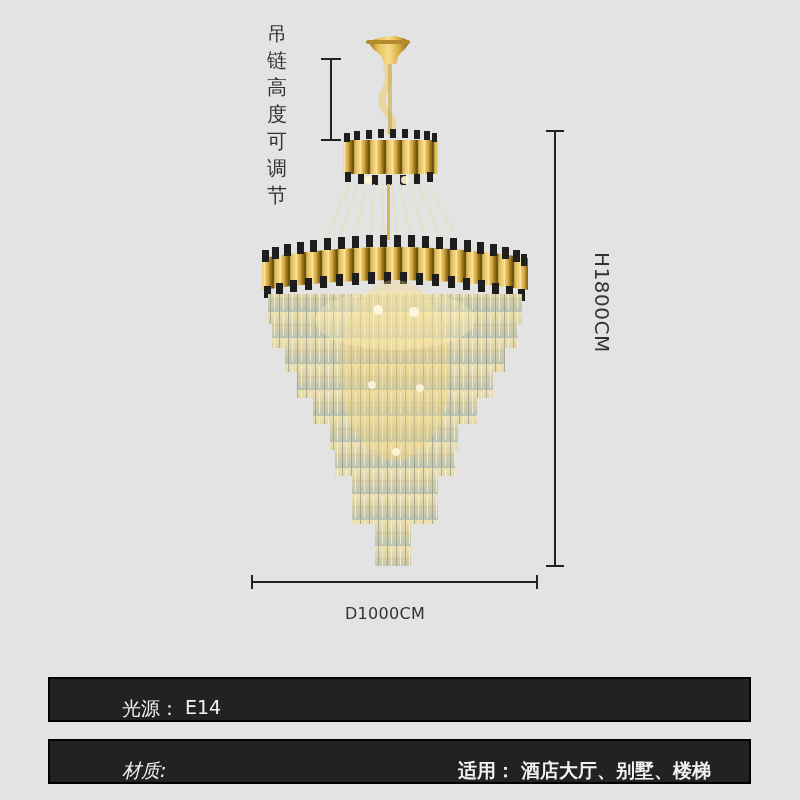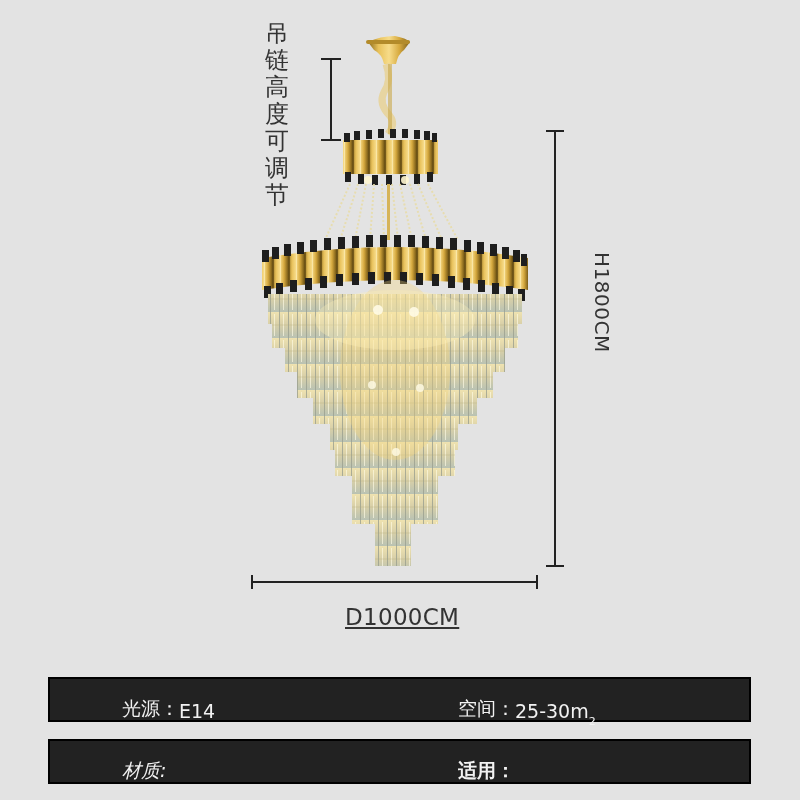--- a/index.html
+++ b/index.html
@@ -6,53 +6,53 @@
   body {
     width:800px; height:800px; overflow:hidden; position:relative;
     background:#e3e3e3;
     font-family:"DejaVu Sans", "Liberation Sans", sans-serif;
   }
   .abs { position:absolute; }
 
   
   .vlabel {
     left:262px; top:20px; width:30px;
-    font-size:24px; line-height:27px; color:#333;
+    font-size:20px; line-height:27px; color:#333;
     text-align:center; word-break:break-all;
   }
   
   .dimline-v { background:#222; width:1.5px; }
   .dimcap-h { background:#222; height:1.5px; }
   .dimline-h { background:#222; height:1.5px; }
   .dimcap-v { background:#222; width:1.5px; }
 
   .h-label {
     left:552px; top:252px; width:70px; height:100px;
     font-size:20px; color:#333;
     transform-origin: left top;
   }
   .h-label span {
     position:absolute; left:62px; top:0;
     transform: rotate(90deg); transform-origin:left top;
     white-space:nowrap; letter-spacing:0.5px;
   }
   .d-label {
-    left:345px; top:604px; font-size:23px; color:#333; letter-spacing:0.3px;text-decoration:underline;
+    left:345px; top:604px; font-size:16px; color:#333; letter-spacing:0.3px;
   }
 
   
   .chandelier { left:250px; top:30px; width:290px; height:545px; }
 
   
   .infobar {
     position:absolute; left:48px; width:703px; height:45px;
     background:#222; border:2px solid #000; box-sizing:border-box;
     color:#f2f2f2; font-size:19px;
   }
-  .infobar .cell { position:absolute; top:2px; height:100%; display:flex; align-items:flex-end; white-space:nowrap; }
+  .infobar .cell { position:absolute; top:17px; height:100%; display:flex; align-items:flex-start; white-space:nowrap;gap:6px; }
   .bar1 { top:677px; }
   .bar2 { top:739px; }
   sup { font-size:11px; vertical-align:super; line-height:0; }
 </style>
 </head>
 <body>
 
 <div class="abs vlabel">吊链高度可调节</div>
 
 <div class="abs dimline-v" style="left:330px; top:58px; height:82px;"></div>
@@ -212,27 +212,23 @@
     <circle cx="420" cy="388" r="4" fill="#fffbe6" opacity="0.8"></circle>
     <circle cx="396" cy="452" r="4" fill="#fffbe6" opacity="0.8"></circle>
   </g>
 </svg>
 
 <div class="infobar bar1">
   <div class="cell" style="left:72px;">
     <span>光源：</span>
     <span>E14</span>
   </div>
-  <div class="cell" style="left:408px;">
-    <span>空间：</span>
-    <span>25-30m</span>
-      <sup>2</sup>
-  </div>
 </div>
 
 <div class="infobar bar2">
   <div class="cell" style="left:72px;font-style:italic;">
     <span>材质: </span>
   </div>
   <div class="cell" style="left:408px;font-weight:bold;">
     <span>适用：</span>
+    <span>酒店大厅、别墅、楼梯</span>
   </div>
 </div>
 
 </body></html>

